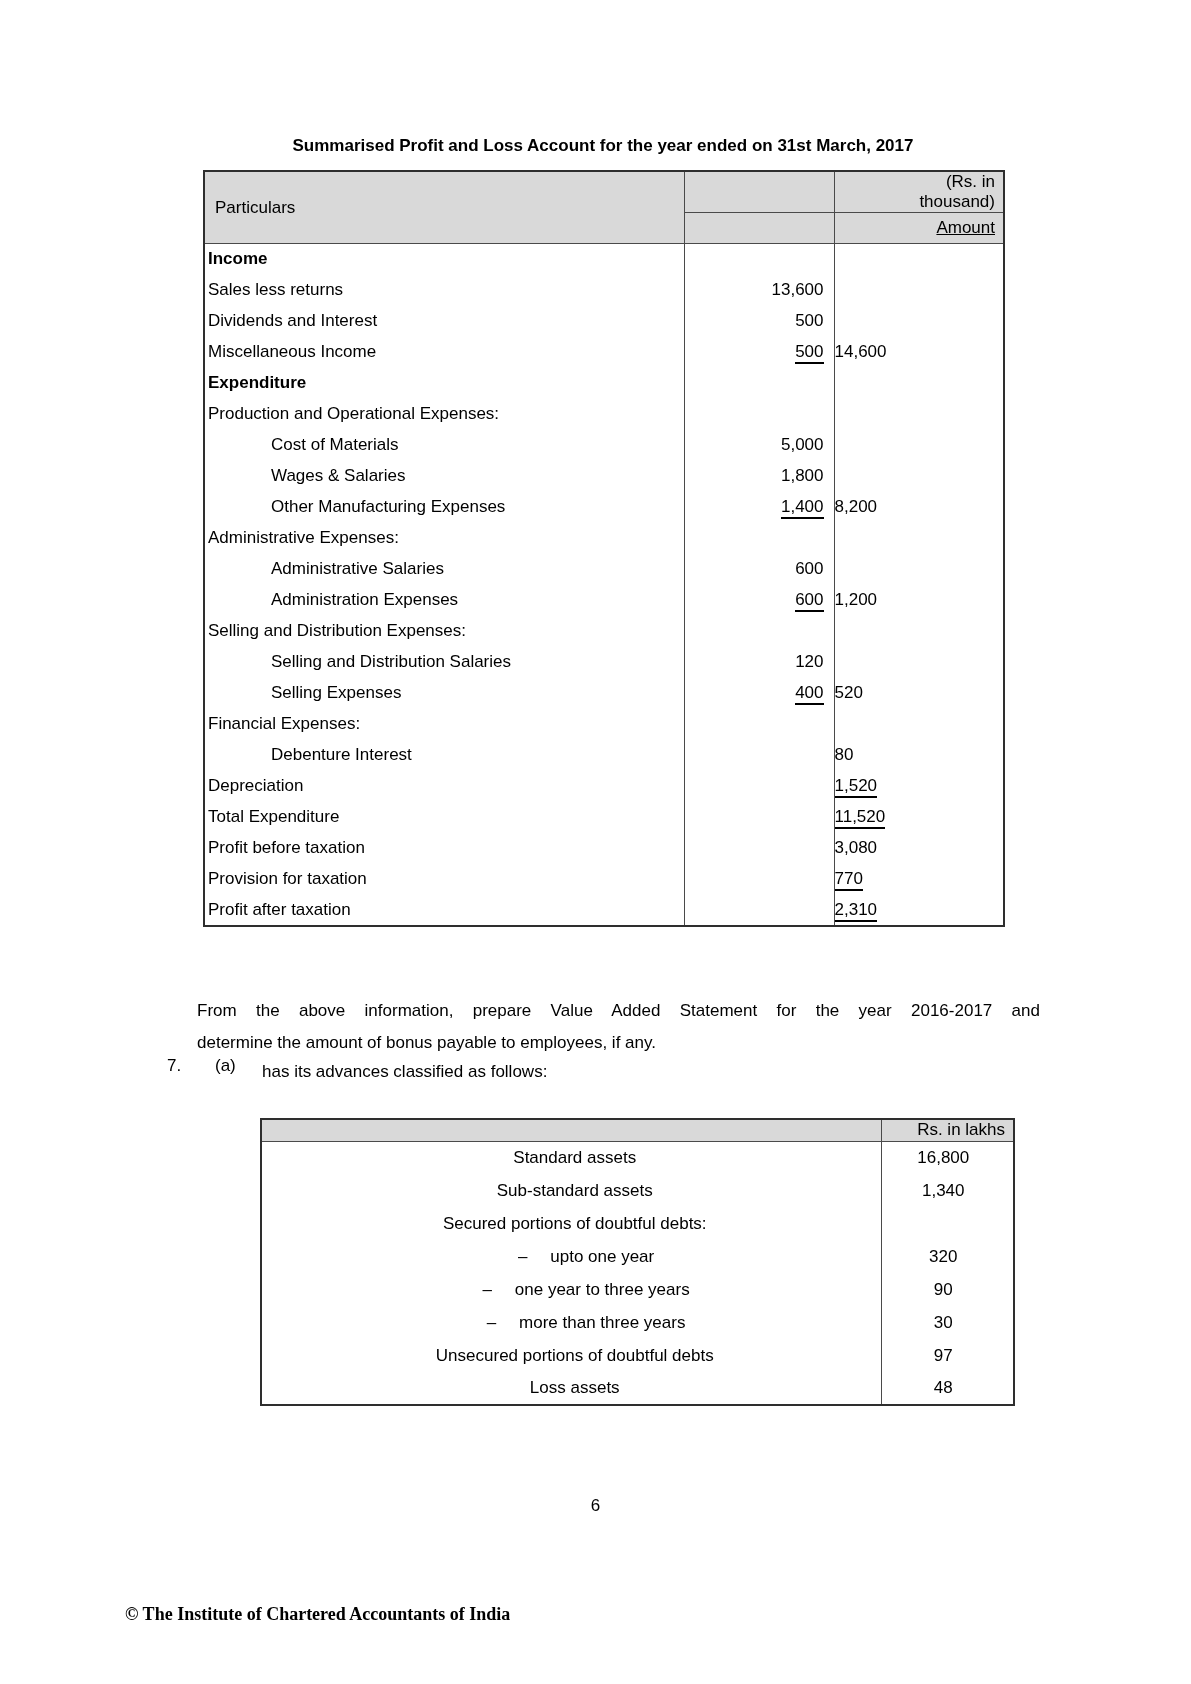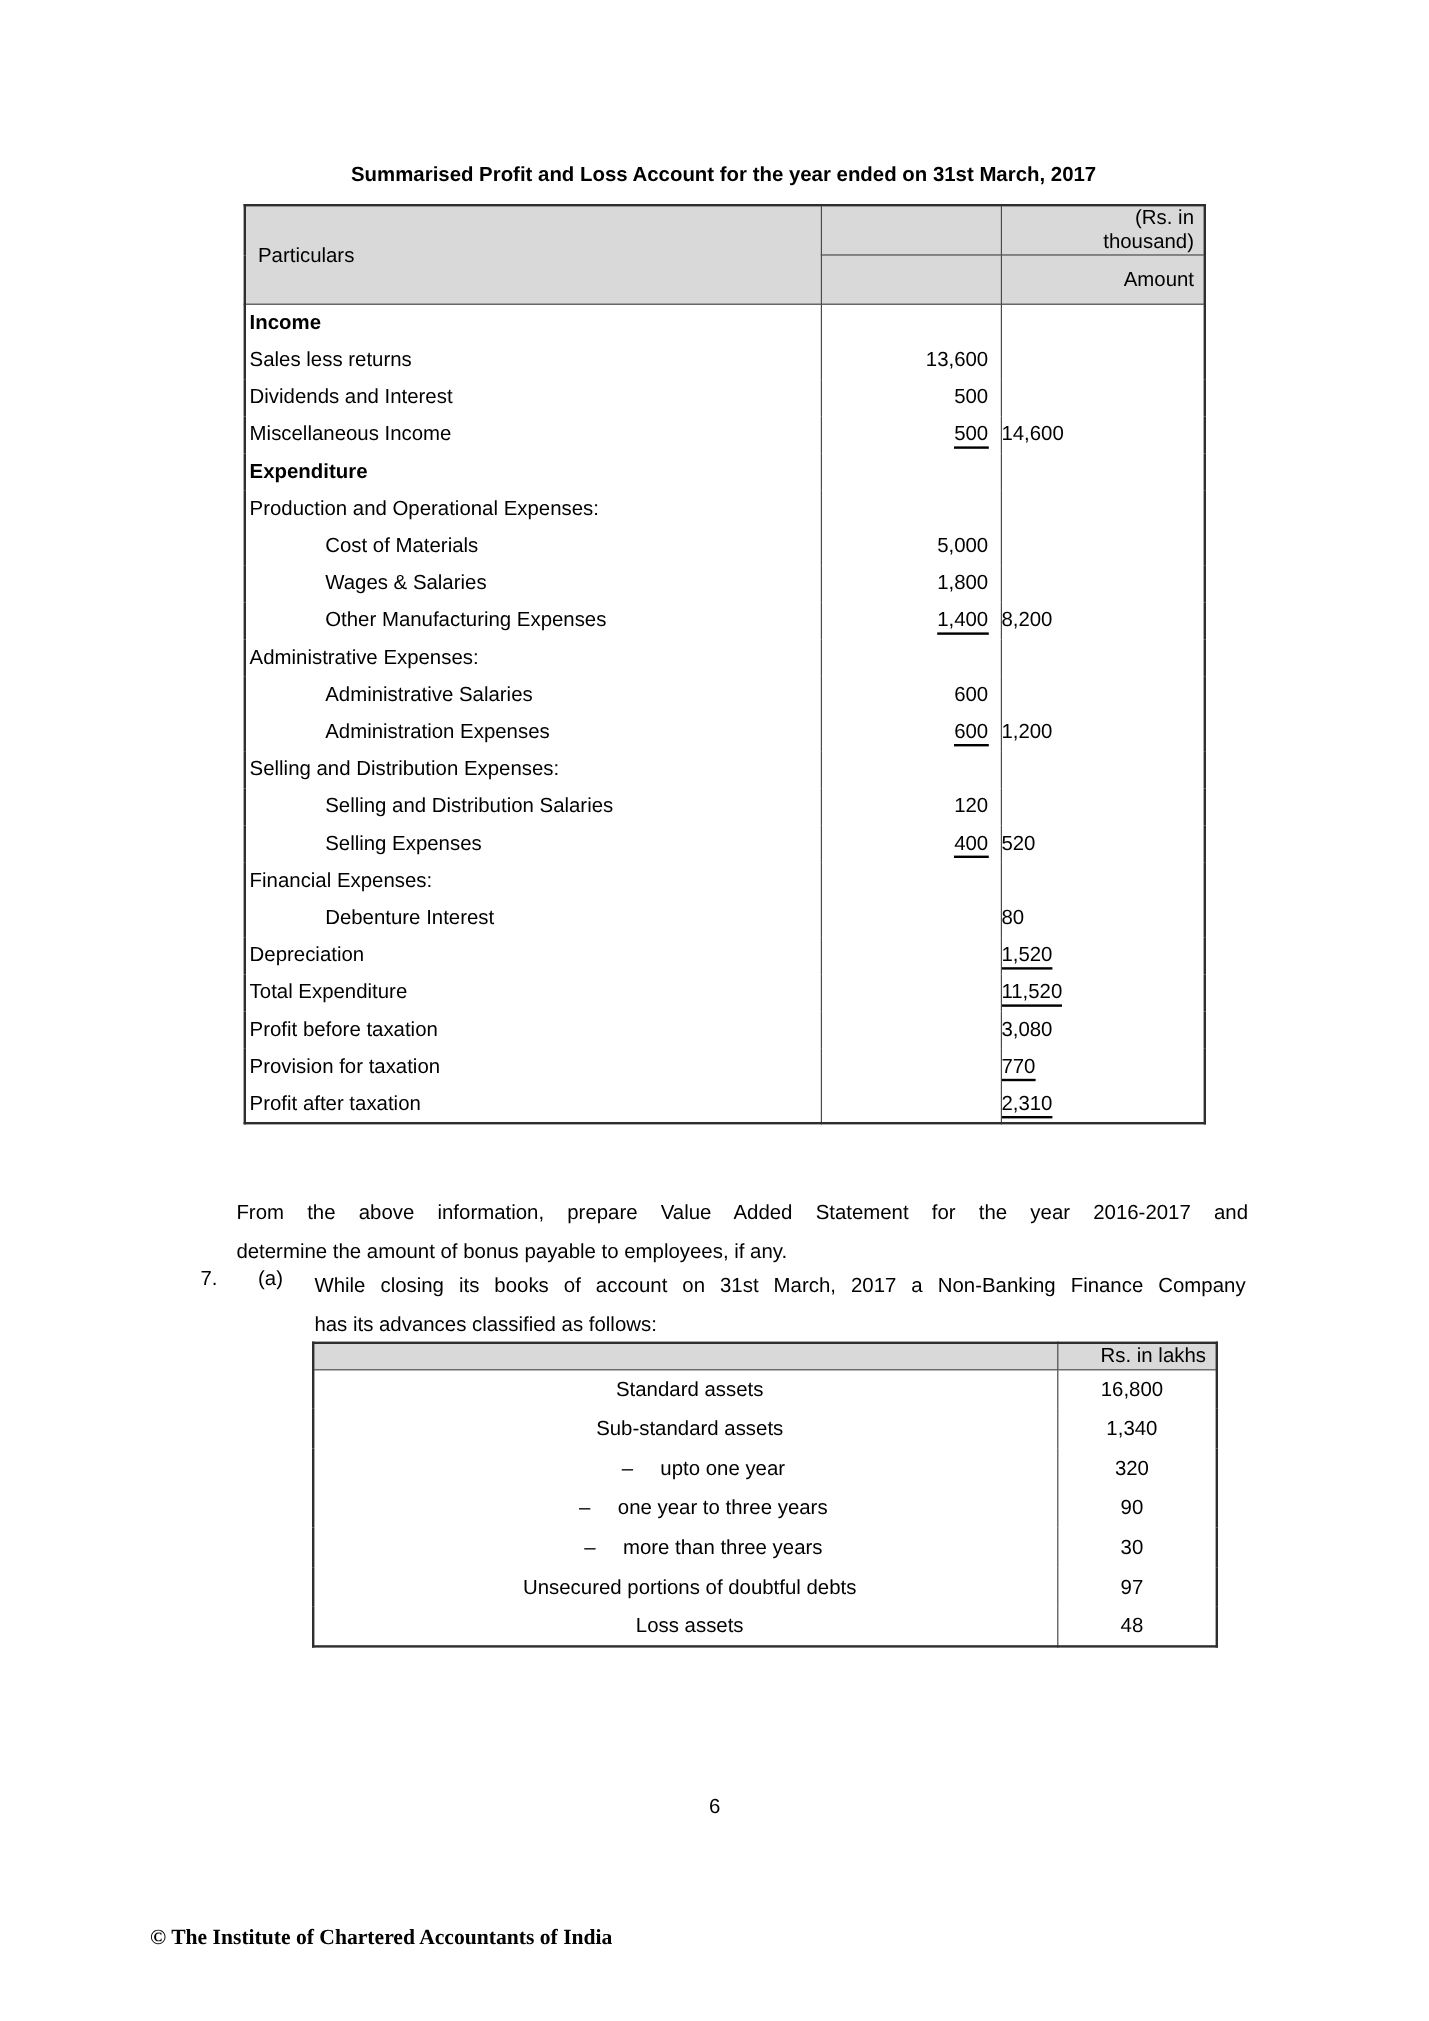--- a/index.html
+++ b/index.html
@@ -15,21 +15,21 @@
   }
   table { border-collapse:collapse; table-layout:fixed; }
 
   
   .pl { position:absolute; top:170px; left:203px; width:800px; border:2px solid #2e2e2e; }
   .pl col.c1 { width:480px; } .pl col.c2 { width:150px; } .pl col.c3 { width:170px; }
   .pl th { background:#d9d9d9; border:1px solid #4a4a4a; font-weight:normal; font-size:17px;padding-left:40px; }
   .pl th.part { text-align:left; padding-left:10px; vertical-align:middle; }
   .pl th.right { text-align:right; padding-right:8px; }
   .pl thead tr.r1 th { height:32px; }
-  .pl thead tr.r2 th { height:41px; }
+  .pl thead tr.r2 th { height:31px;text-decoration:underline; }
   .pl td {
     height:31px; font-size:17px; vertical-align:middle;
     border-left:1px solid #4a4a4a; border-right:1px solid #4a4a4a;
   }
   .pl td.c1 { text-align:left; padding-left:3px; }
   .pl td.c1.ind { padding-left:66px; }
   .pl td.c2 { text-align:right; padding-right:10px; }
   .pl td.c3 { text-align:left; padding-right:8px;margin-left:16px; }
   .b { font-weight:bold; }
   .u { border-bottom:2px solid #000; padding-bottom:1px; }
@@ -202,21 +202,20 @@
 </table>
 
 <div class="intro">
   <div class="jline">From the above information, prepare Value Added Statement for the year 2016-2017 and</div>
   <div>determine the amount of bonus payable to employees, if any.</div>
 </div>
 
 <div class="q-num">7.</div>
 <div class="q-part">(a)</div>
 <div class="q-text">
-  <div class="jline">While closing its books of account on 31st March, 2017 a Non-Banking Finance Company</div>
   <div>has its advances classified as follows:</div>
 </div>
 
 <table class="nbfc">
   <colgroup>
       <col class="c1">
       <col class="c2">
     </colgroup>
   <thead>
     <tr>
@@ -227,20 +226,24 @@
   <tbody>
     <tr>
       <td class="c1">Standard assets</td>
       <td class="c2">16,800</td>
     </tr>
     <tr>
       <td class="c1">Sub-standard assets</td>
       <td class="c2">1,340</td>
     </tr>
     <tr>
+      <td class="c1">Secured portions of doubtful debts:</td>
+      <td class="c2"></td>
+    </tr>
+    <tr>
       <td class="c1"><span class="dash">–</span><span>upto one year</span></td>
       <td class="c2">320</td>
     </tr>
     <tr>
       <td class="c1"><span class="dash">–</span><span>one year to three years</span></td>
       <td class="c2">90</td>
     </tr>
     <tr>
       <td class="c1"><span class="dash">–</span><span>more than three years</span></td>
       <td class="c2">30</td>

